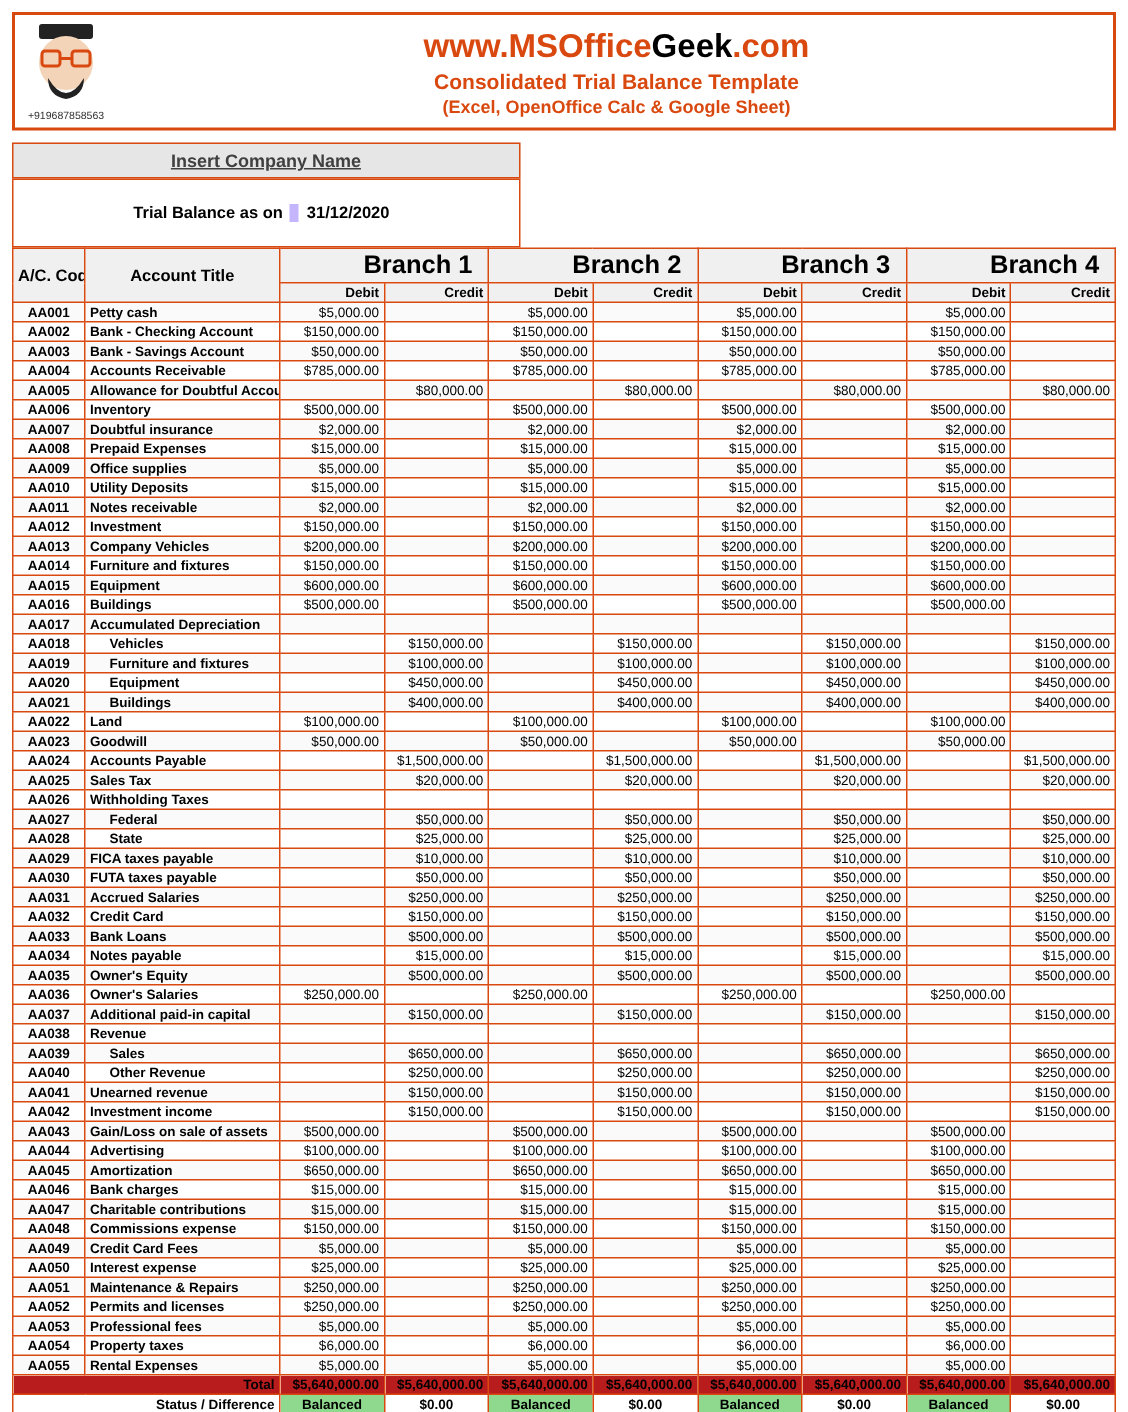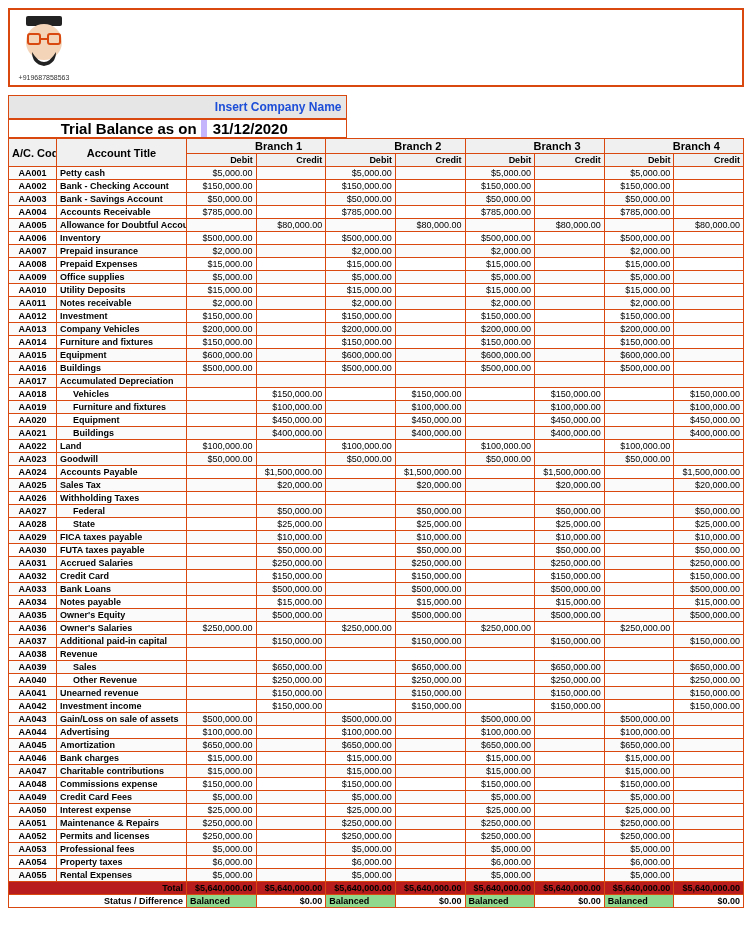--- a/index.html
+++ b/index.html
@@ -9,55 +9,62 @@
   .logo { width: 60px; height: 60px; position: relative; }
   .logo svg { width:100%; height:100%;}
   .phone { font-size: 7px; color: #333; }
   .header-text { flex: 1; text-align: center; }
   .site-url { font-size: 22px; font-weight: bold; }
   .site-url .red { color: #d9480f; }
   .site-url .black { color: #000; }
   .subtitle1 { color: #d9480f; font-size: 14px; font-weight: bold; margin-top: 2px; }
   .subtitle2 { color: #d9480f; font-size: 12px; font-weight: bold; margin-top: 2px; }
   .sheet { margin: 4px 8px; }
-  .company-row { background: #e6e6e6; border: 1px solid #d9480f; text-align: right; padding: 4px; color: #1d4ed8; font-size: 12px; font-weight: bold; width: 46%; }
-  .date-row { border: 1px solid #d9480f; padding: 0; font-size: 15px; font-weight: bold; width: 46%; display:flex; align-items:flex-end; justify-content:center;}
+  .company-row { background: #e6e6e6; border: 1px solid #d9480f; text-align: center; padding: 4px; color: #404040; font-size: 12px; font-weight: bold; width: 46%; text-decoration: underline; }
+  .date-row { border: 1px solid #d9480f; padding: 16px; font-size: 11px; font-weight: bold; width: 46%; display:flex; align-items:flex-end; justify-content:center;}
   .date-row .lbl { margin-right: 4px;}
   .date-row .val { border-left: 6px solid #c4b5fd; padding: 0 6px; }
   table { border-collapse: collapse; width: 100%; table-layout: fixed; }
   th, td { border: 1px solid #d9480f; padding: 1px 3px; overflow: hidden; white-space: nowrap; font-size: 9px; }
   th { background: #f0f0f0; font-weight: bold; text-align: center; }
   .col-code { width: 48px; text-align: center; font-weight: bold; }
   .col-title { width: 130px; font-weight: bold; }
   .col-amt { width: 69px; text-align: right; }
   .indent1 { padding-left: 16px !important; }
-  .branch-hdr { font-size: 11px; padding-left: 48px; }
+  .branch-hdr { font-size: 17px; padding-left: 48px; }
   .ac-hdr { font-size: 11px; }
   .total-row td { font-weight: bold; background: #b91c1c; }
   .status-row td { font-weight: bold; }
-  .balanced { background: #8fd98f; text-align: left; }
-  .zero { text-align: right; }
+  .balanced { background: #8fd98f; text-align: center; }
+  .zero { text-align: center; }
   tbody tr:nth-child(odd) td.col-amt, tbody tr:nth-child(odd) td.col-code, tbody tr:nth-child(odd) td.col-title { background: #fafafa; }
 </style>
 </head>
 <body>
 
 <div class="header-box">
   <div class="logo-wrap">
     <div class="logo">
       <svg viewBox="0 0 60 60">
         <rect x="12" y="2" width="36" height="10" rx="2" fill="#222"></rect>
         <circle cx="30" cy="28" r="18" fill="#f4d4b8"></circle>
         <rect x="14" y="20" width="12" height="10" rx="2" fill="none" stroke="#d9480f" stroke-width="2"></rect>
         <rect x="34" y="20" width="12" height="10" rx="2" fill="none" stroke="#d9480f" stroke-width="2"></rect>
         <line x1="26" y1="25" x2="34" y2="25" stroke="#d9480f" stroke-width="2"></line>
         <path d="M18 38 Q30 58 42 38 Q42 50 30 52 Q18 50 18 38" fill="#222"></path>
       </svg>
     </div>
     <div class="phone">+919687858563</div>
+  </div>
+  <div class="header-text">
+    <div class="site-url">
+      <span class="red">www.</span><span class="red">MSOffice</span><span class="black">Geek</span><span class="red">.com</span>
+    </div>
+    <div class="subtitle1">Consolidated Trial Balance Template</div>
+    <div class="subtitle2">(Excel, OpenOffice Calc &amp; Google Sheet)</div>
   </div>
 </div>
 
 <div class="sheet">
   <div class="company-row">Insert Company Name</div>
   <div class="date-row">
     <span class="lbl">Trial Balance as on</span>
     <span class="val">31/12/2020</span>
   </div>
 
@@ -150,21 +157,21 @@
           <td class="col-amt"></td>
           <td class="col-amt">$500,000.00</td>
           <td class="col-amt"></td>
           <td class="col-amt">$500,000.00</td>
           <td class="col-amt"></td>
           <td class="col-amt">$500,000.00</td>
           <td class="col-amt"></td>
         </tr>
         <tr>
           <td class="col-code">AA007</td>
-          <td class="col-title">Prepaid insurance</td>
+          <td class="col-title">Doubtful insurance</td>
           <td class="col-amt">$2,000.00</td>
           <td class="col-amt"></td>
           <td class="col-amt">$2,000.00</td>
           <td class="col-amt"></td>
           <td class="col-amt">$2,000.00</td>
           <td class="col-amt"></td>
           <td class="col-amt">$2,000.00</td>
           <td class="col-amt"></td>
         </tr>
         <tr>

